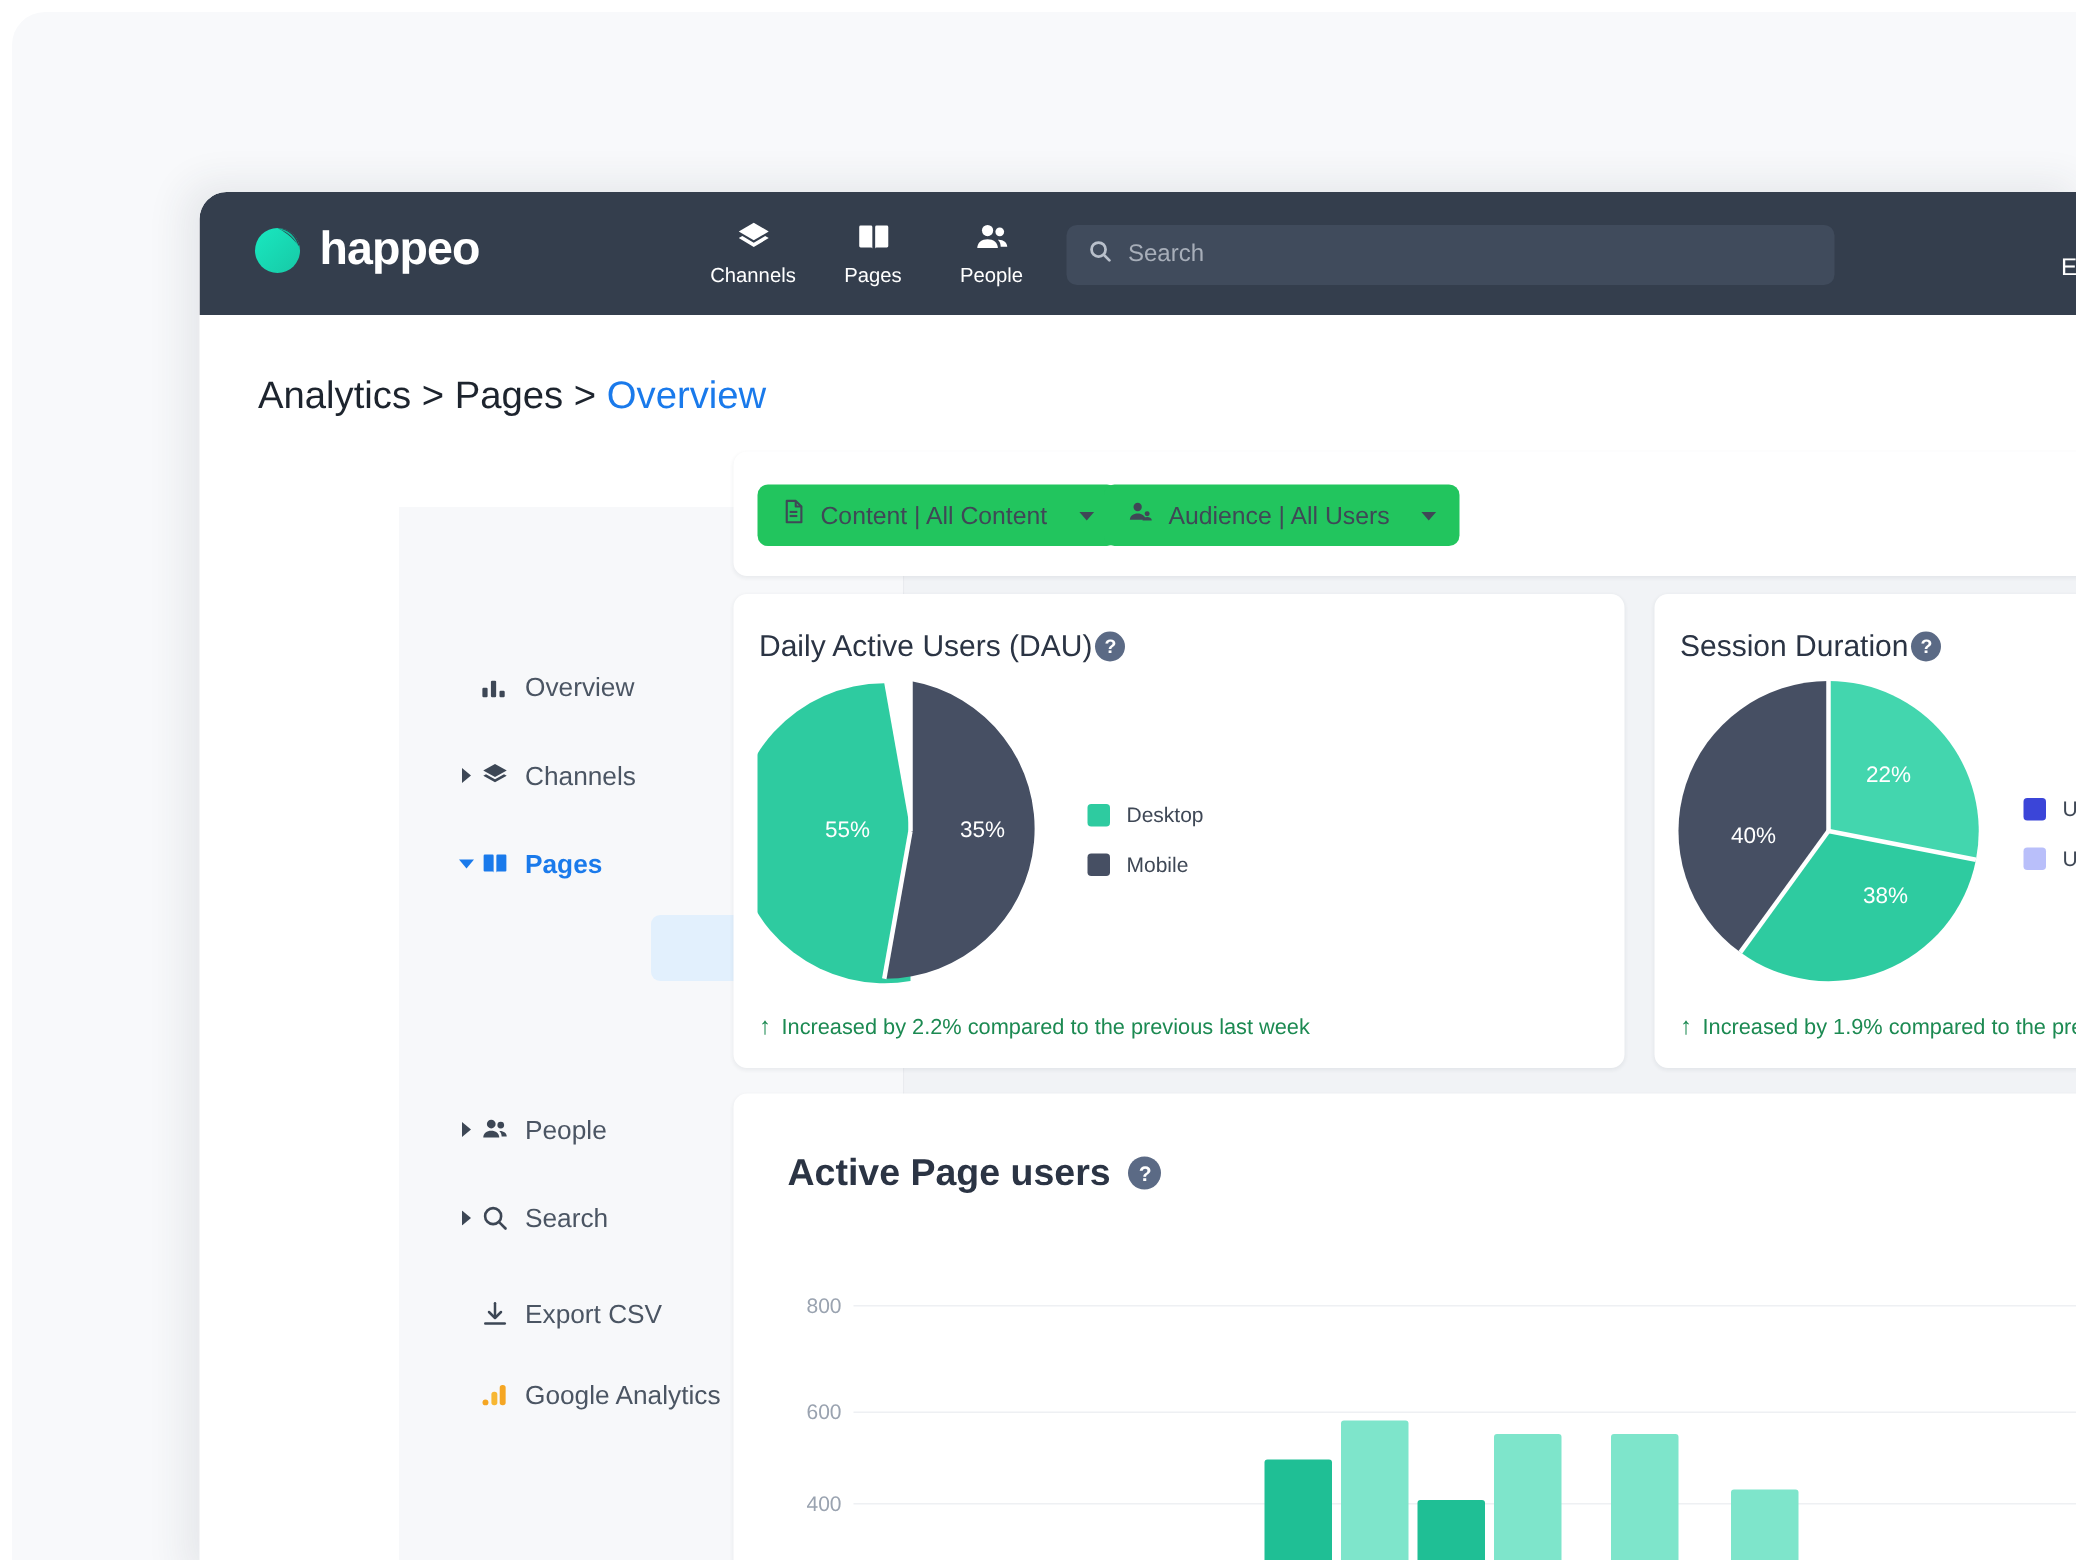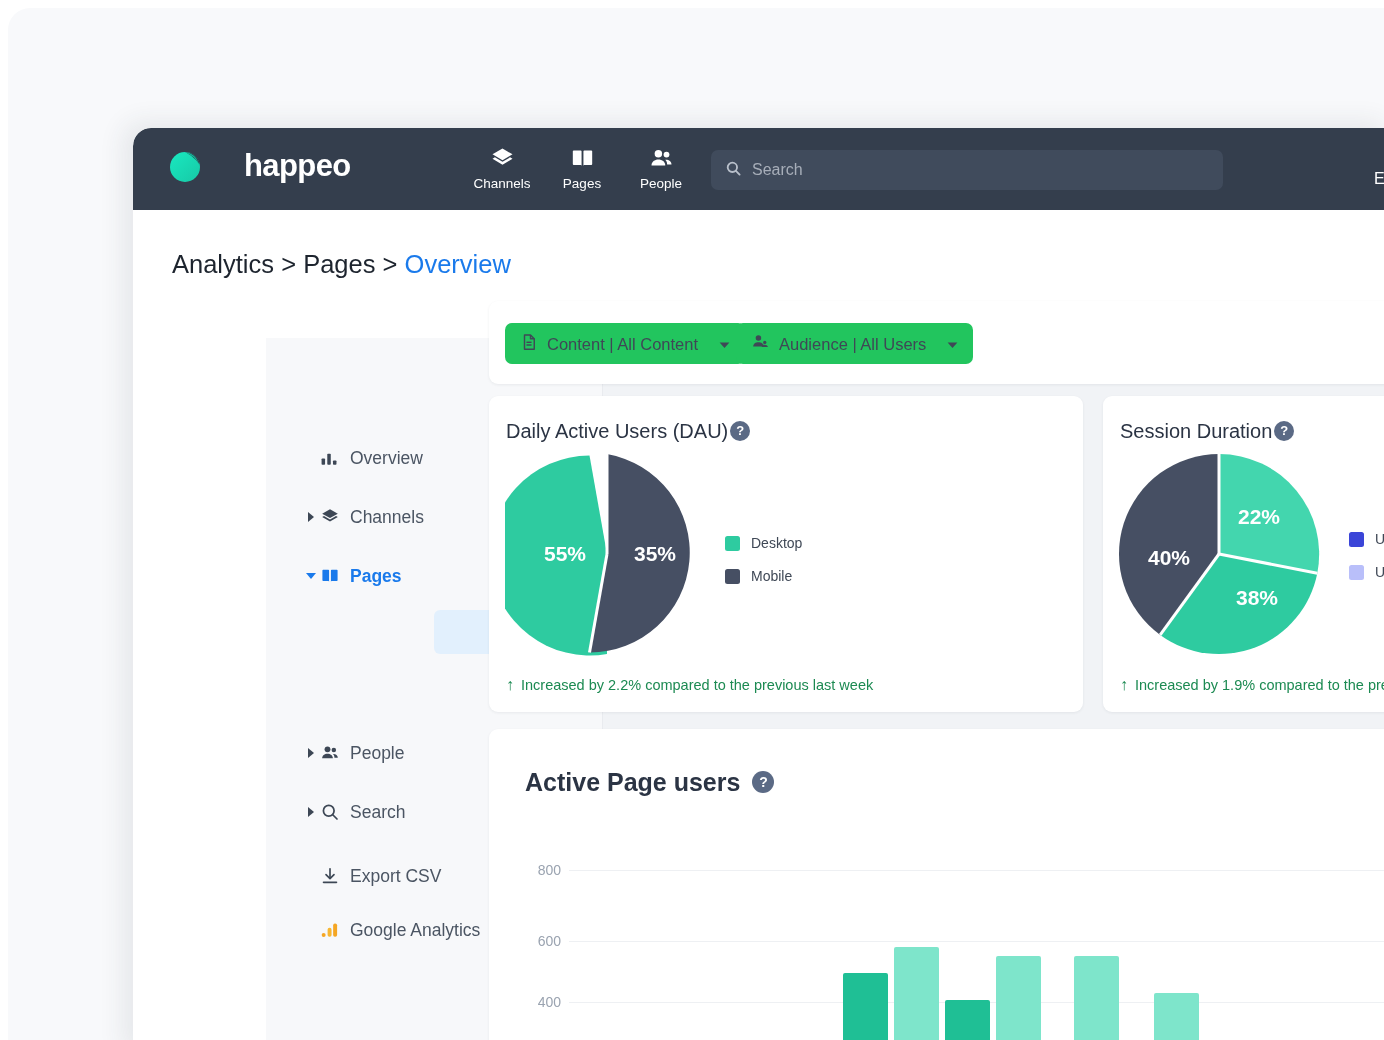--- a/index.html
+++ b/index.html
@@ -46,21 +46,21 @@
   }
   #brand {
     position: absolute; left: 35px; top: 21px;
     display: flex; align-items: center; gap: 11px;
   }
   #brand-mark {
     width: 34px; height: 34px; position: relative;
   }
   #brand-name {
     color: #ffffff; font-size: 31px; font-weight: bold;
-    letter-spacing: -0.6px; line-height: 34px; margin-left: 31px;
+    letter-spacing: -0.6px; line-height: 34px;
   }
   .nav-item {
     position: absolute; top: 18px;
     width: 90px;
     display: flex; flex-direction: column; align-items: center; gap: 5px;
     cursor: pointer;
   }
   .nav-item .nav-ico { height: 25px; display:flex; align-items:center; }
   .nav-item .nav-lbl {
     color: #ffffff; font-size: 13.5px; line-height: 15px;
@@ -196,22 +196,22 @@
   #pie-session { left: 14px; top: 56px; width: 204px; height: 204px; }
 
   .pie-legend { position: absolute; display: flex; flex-direction: column; gap: 15px; }
   #legend-dau     { left: 236px; top: 138px; }
   #legend-session { left: 246px; top: 134px; }
   .legend-row { display: flex; align-items: center; gap: 11px; }
   .legend-sw  { width: 15px; height: 15px; border-radius: 2.5px; flex: 0 0 15px; }
   .legend-tx  { font-size: 14px; color: #3f4856; line-height: 18px; white-space: nowrap; }
 
   .pie-pct {
-    position: absolute; color: #ffffff; font-weight: bold;
-    font-size: 21px; line-height: 18px;
+    position: absolute; color: #ffffff; font-weight: normal;
+    font-size: 15px; line-height: 18px;
     transform: translate(-50%, -50%);
   }
 
   
   #card-bars {
     position: absolute; left: 489px; top: 729px;
     width: 920px; height: 330px;
     background: #ffffff;
     border-radius: 9px;
     box-shadow: 0 1px 3px rgba(35,45,60,0.07);

